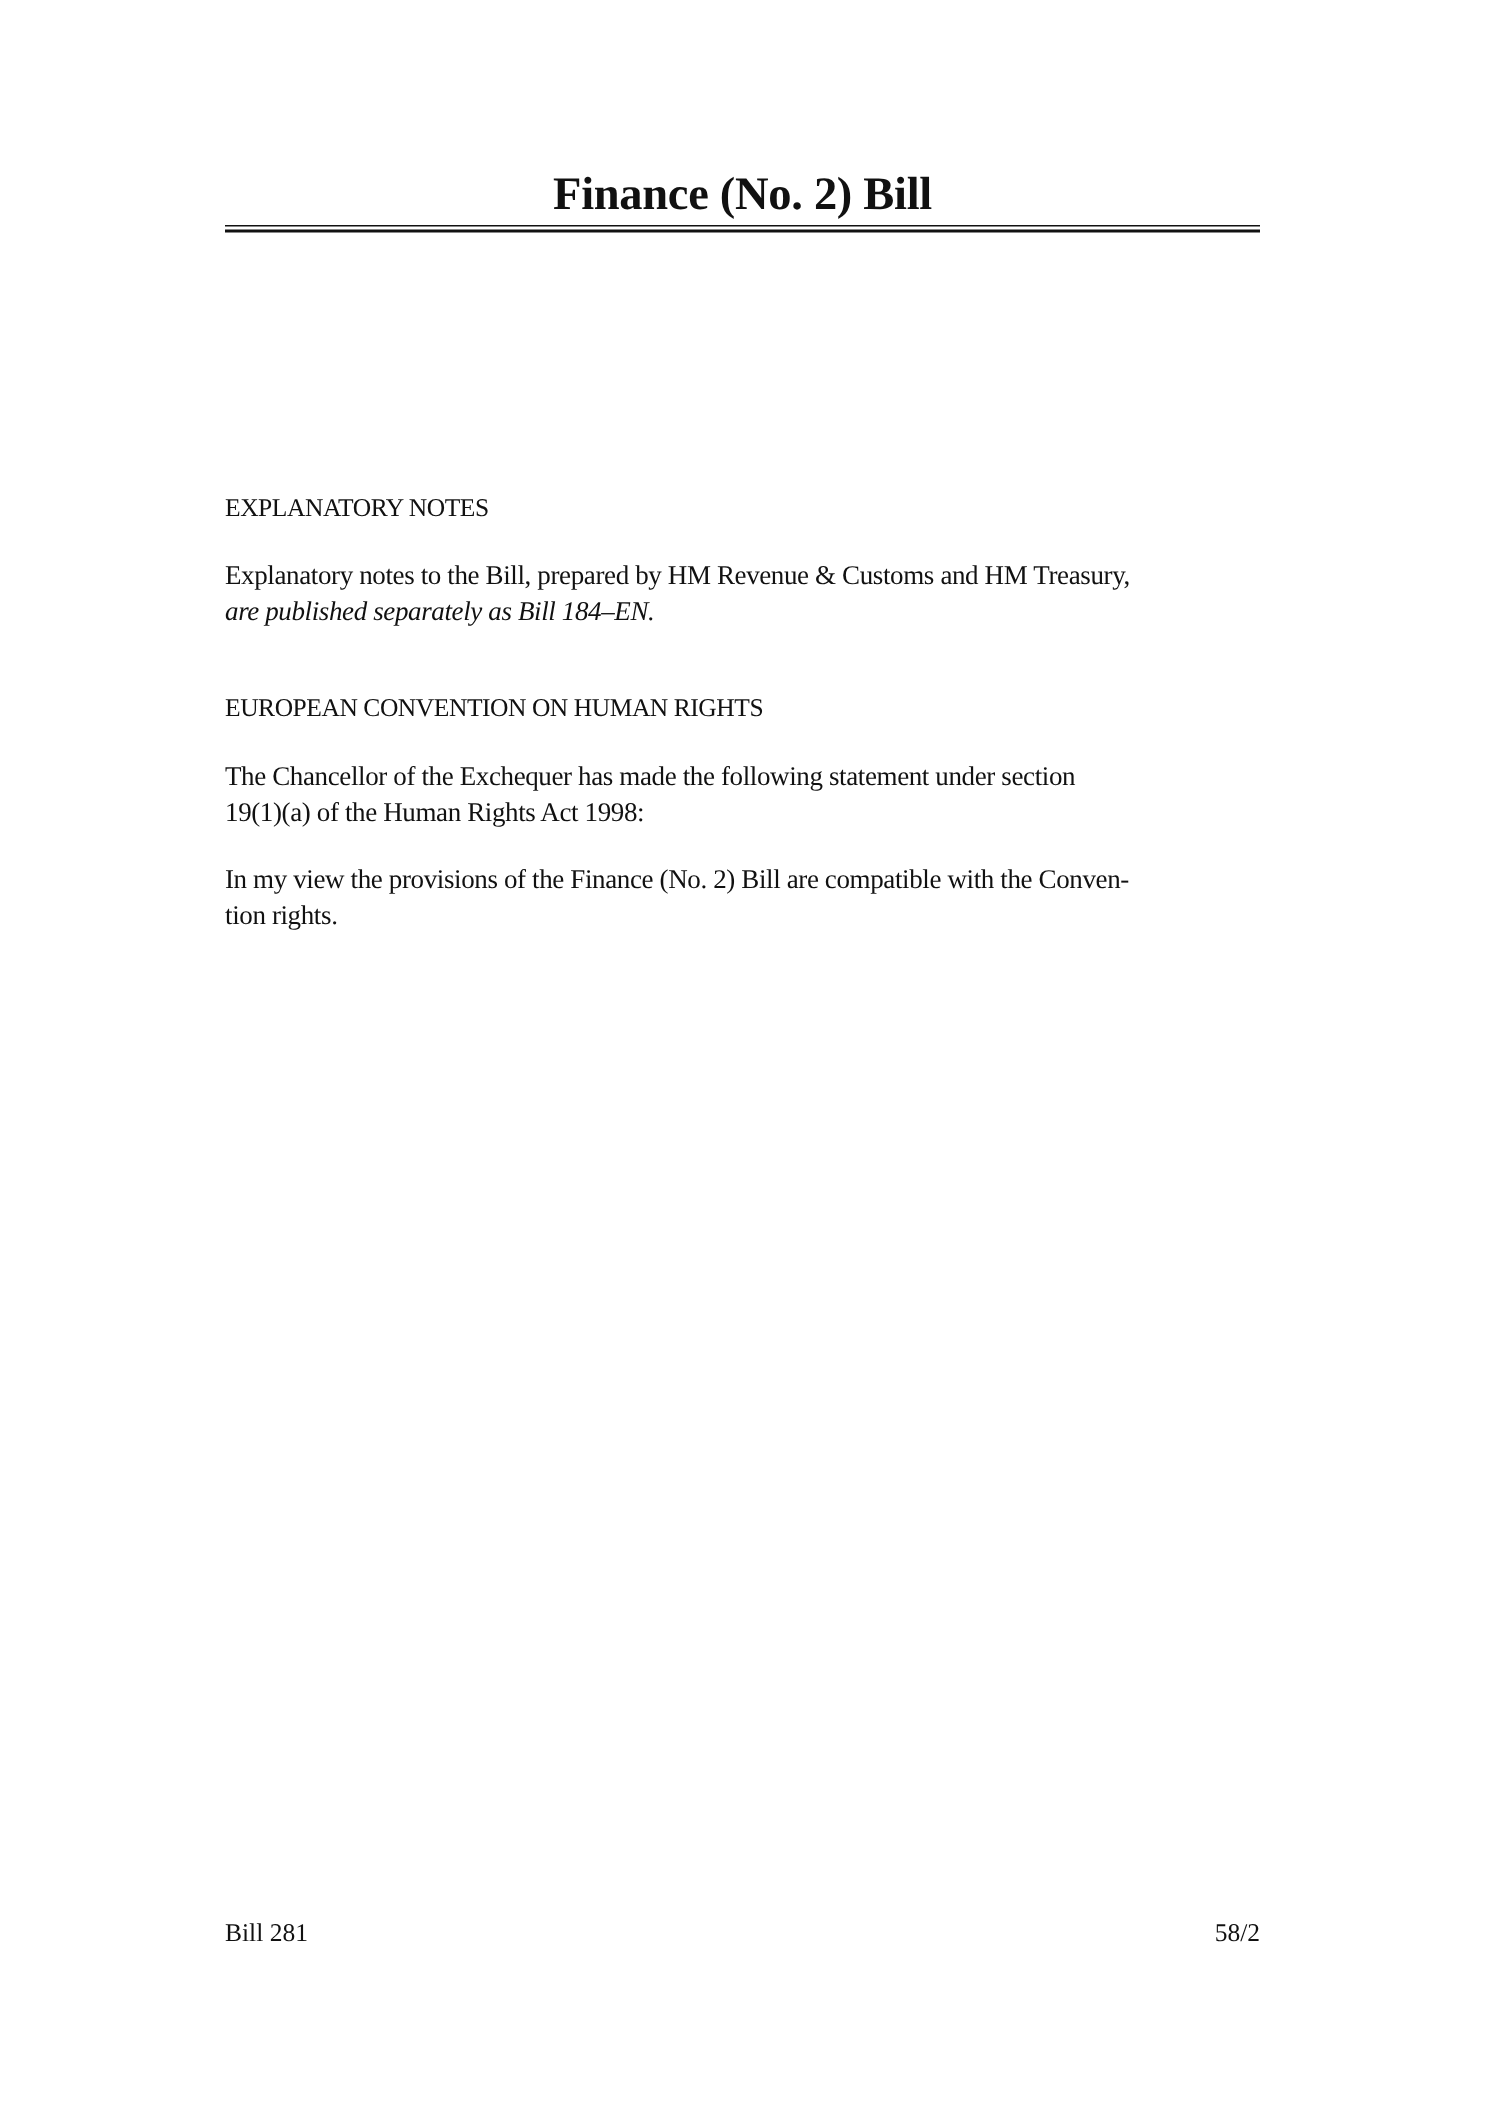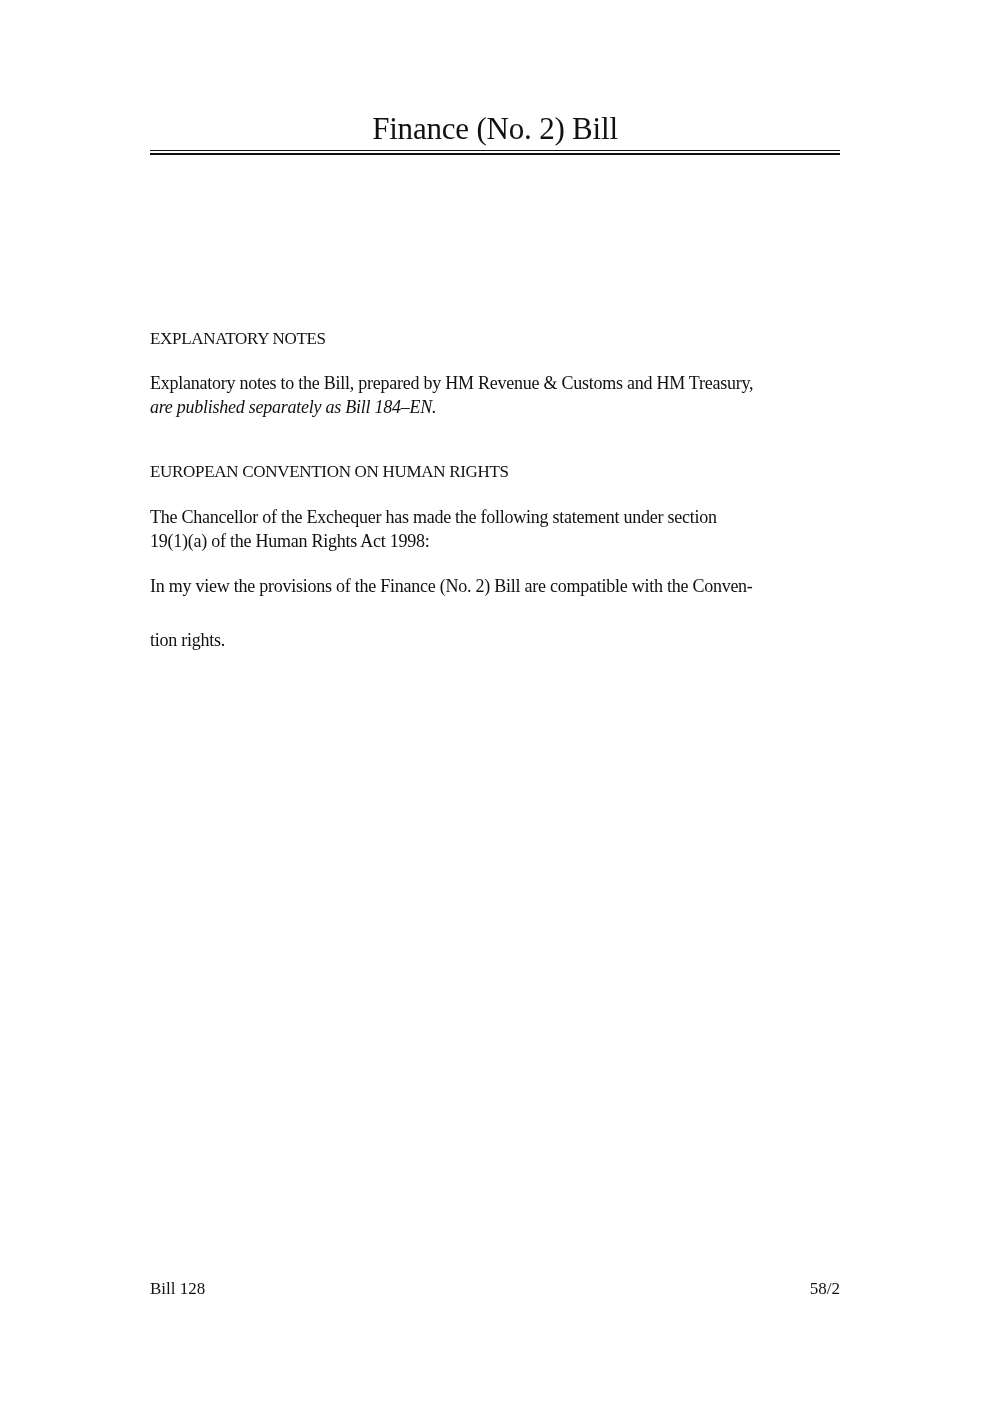--- a/index.html
+++ b/index.html
@@ -14,21 +14,21 @@
       overflow: hidden;
       font-family: "Liberation Serif", "DejaVu Serif", serif;
       color: #111111;
     }
     .page-title {
       position: absolute;
       left: 150px;
       width: 690px;
       top: 110px;
       text-align: center;
-      font-weight: normal;
+      font-weight: bold;
       font-size: 31px;
       line-height: 38px;
       letter-spacing: -0.2px;
       margin: 0;
     }
     .rule-thin {
       position: absolute;
       left: 150px;
       width: 690px;
       top: 150px;
@@ -90,19 +90,19 @@
   <h2 class="section-heading" style="top:328px;">EXPLANATORY NOTES</h2>
   <p class="para" style="top:371px;">Explanatory notes to the Bill, prepared by HM Revenue &amp; Customs and HM Treasury,</p>
   <p class="para" style="top:395px;font-style:italic;">are published separately as Bill 184–EN.</p>
 </section>
 
 <section>
   <h2 class="section-heading" style="top:461px;">EUROPEAN CONVENTION ON HUMAN RIGHTS</h2>
   <p class="para" style="top:505px;">The Chancellor of the Exchequer has made the following statement under section</p>
   <p class="para" style="top:529px;">19(1)(a) of the Human Rights Act 1998:</p>
   <p class="para" style="top:574px;">In my view the provisions of the Finance (No. 2) Bill are compatible with the Conven-</p>
-  <p class="para" style="top:598px;margin-top:30px;">tion rights.</p>
+  <p class="para" style="top:598px;">tion rights.</p>
 </section>
 
 <footer>
-  <span class="footer-left">Bill 128</span>
+  <span class="footer-left">Bill 281</span>
   <span class="footer-right">58/2</span>
 </footer>
 
 </body></html>

